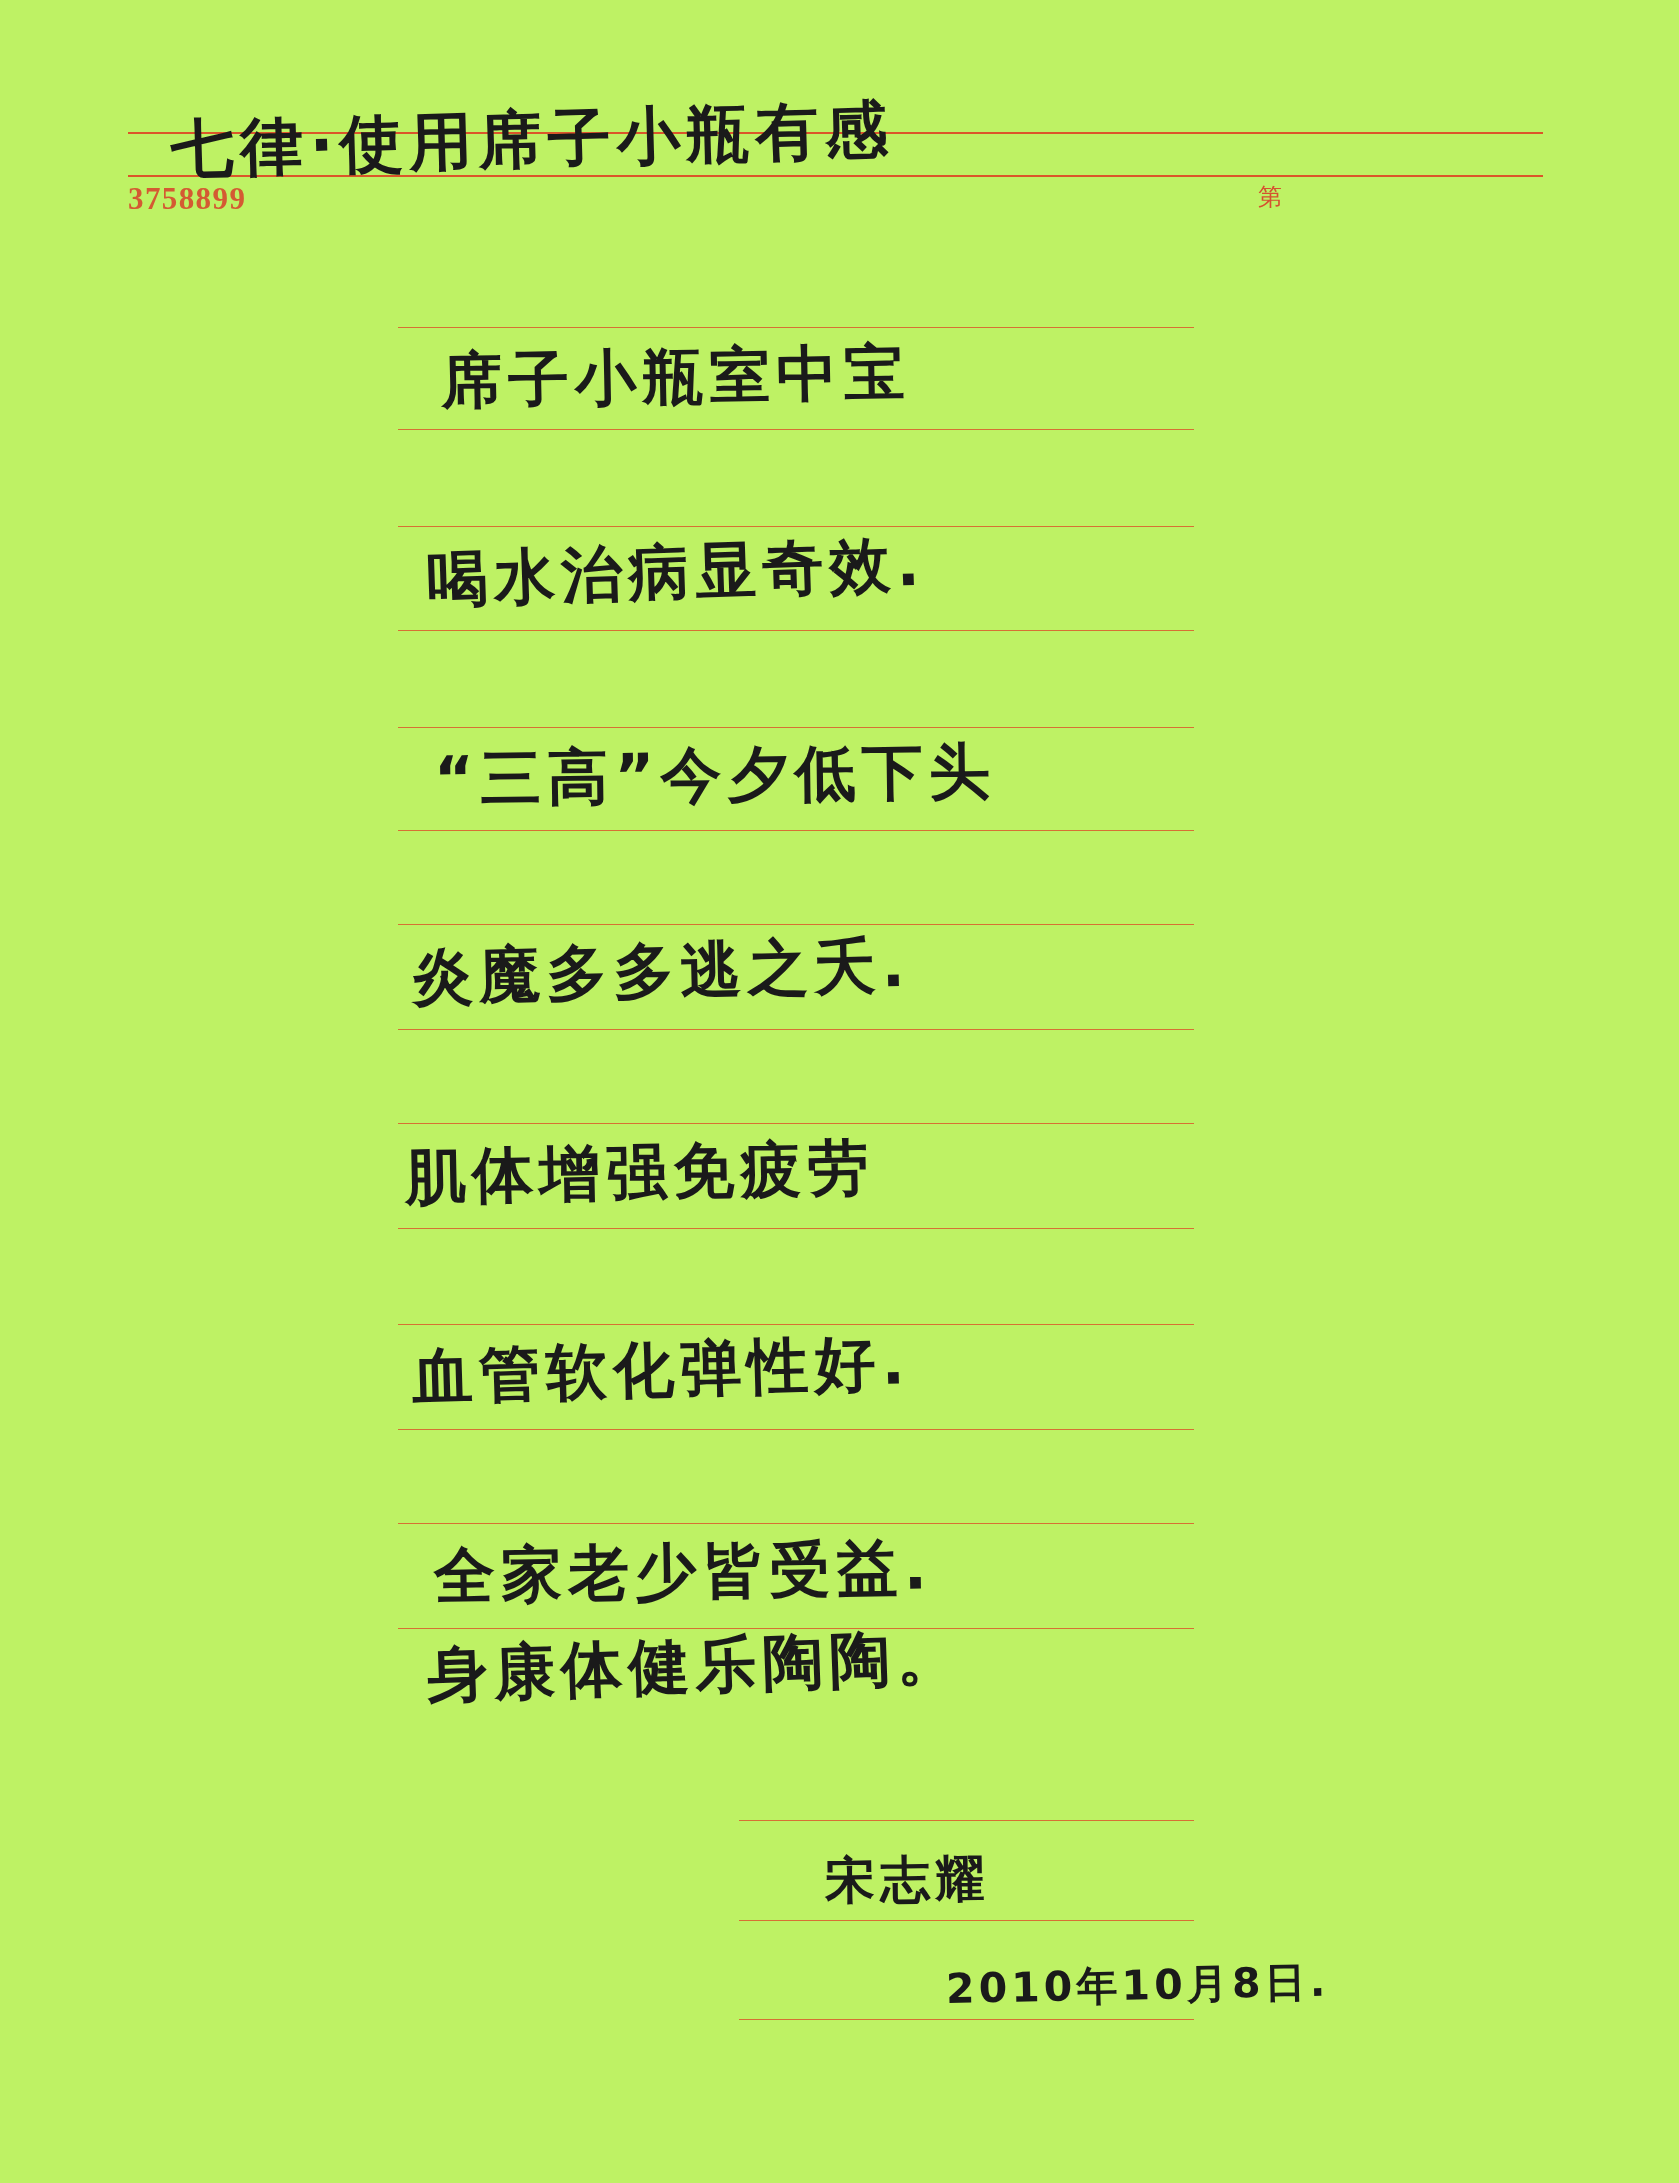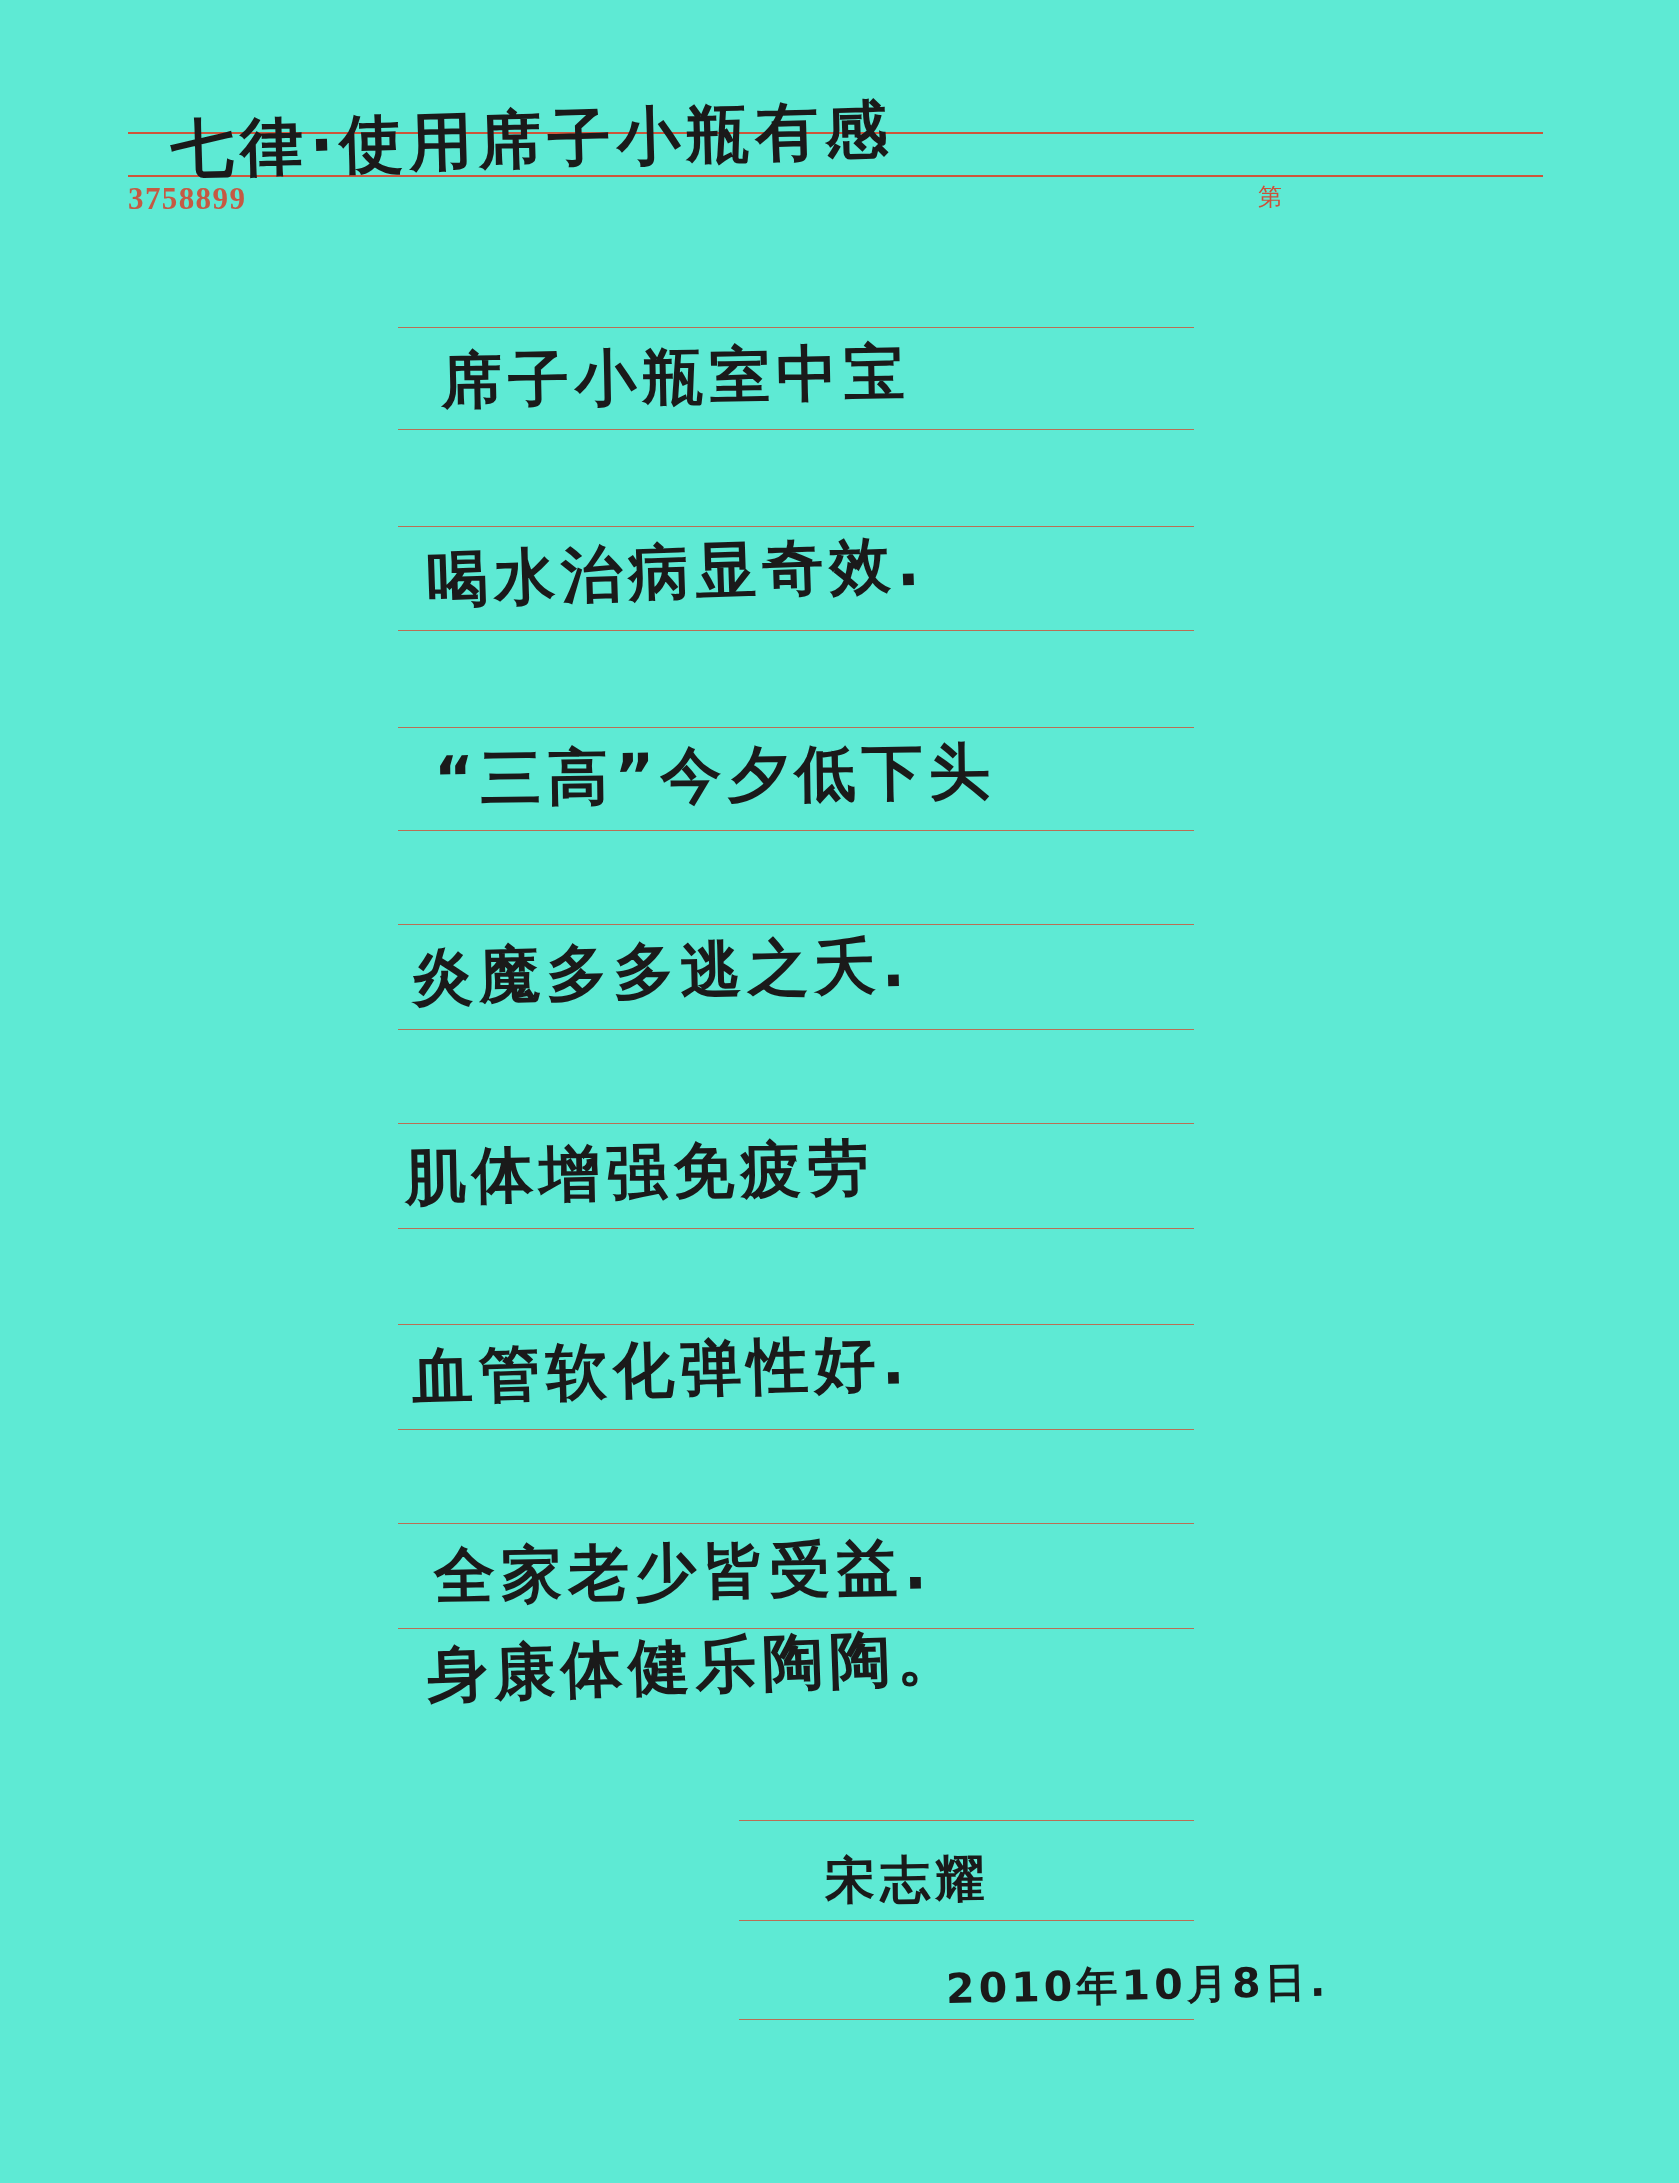--- a/index.html
+++ b/index.html
@@ -7,21 +7,21 @@
     padding: 0;
     background: #ffffff;
   }
   body {
     font-family: "Liberation Sans", sans-serif;
   }
   .page {
     position: relative;
     width: 1679px;
     height: 2183px;
-    background: #5eead4;
+    background: #bef264;
     overflow: hidden;
   }
 
   
   .rule {
     position: absolute;
     height: 2.1px;
     background: #e03b20;
     opacity: .85;
   }

